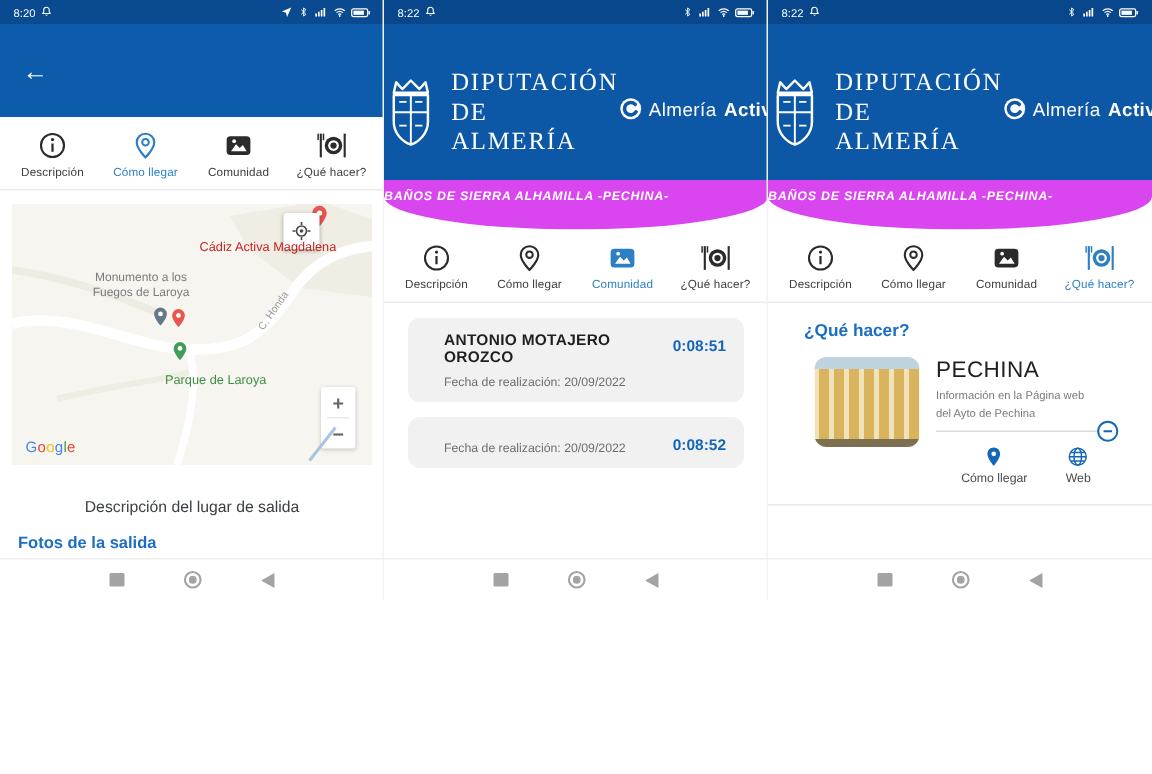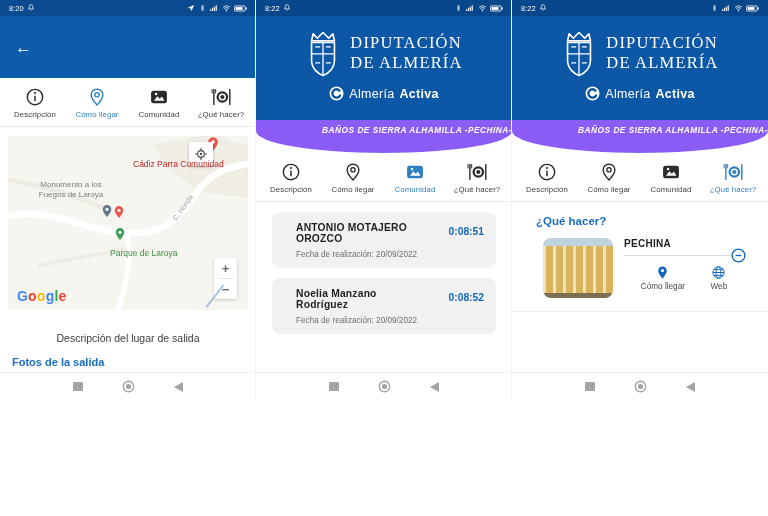--- a/index.html
+++ b/index.html
@@ -32,21 +32,21 @@
   .map-label{position:absolute;font-size:8px;color:#7b7b7b;text-align:center;line-height:1.3}
   .map-label.red{color:#c5221f;font-size:8.5px;white-space:nowrap}
   .map-label.green{color:#3d8e41;font-size:8.5px;white-space:nowrap}
   .map-street{position:absolute;color:#9a9a9a;font-size:7px;transform:rotate(-55deg);white-space:nowrap}
   .pin{position:absolute;line-height:0}
   .loc-btn{position:absolute;width:24px;height:24px;background:#fff;border-radius:2px;box-shadow:0 1px 3px rgba(0,0,0,.28);display:flex;align-items:center;justify-content:center;cursor:pointer}
   .zoomctl{position:absolute;width:23px;background:#fff;border-radius:2px;box-shadow:0 1px 3px rgba(0,0,0,.2);display:flex;flex-direction:column;align-items:center;color:#666;font-size:13px;font-weight:bold}
   .zbtn{height:20px;width:100%;display:flex;align-items:center;justify-content:center;cursor:pointer}
   .zdiv{width:15px;height:1px;background:#e8e8e8}
   .bluepath{position:absolute;width:2px;height:28px;background:#a9c3e2;transform:rotate(38deg)}
-  .google{position:absolute;left:9px;bottom:6px;font-size:14px;font-weight:700;letter-spacing:.2px}
+  .google{position:absolute;left:9px;bottom:6px;font-size:10px;font-weight:400;letter-spacing:.2px}
   .g-b{color:#4285f4}.g-r{color:#ea4335}.g-y{color:#fbbc05}.g-g{color:#34a853}
 
   
   .desc-title{margin-top:22px;text-align:center;font-size:10.5px;color:#3c4043}
   .desc-body{margin:9px 14px 0;font-size:9.5px;line-height:1.5;color:#5f6368}
   .photos-title{margin:12px 0 0 12px;font-size:11px;font-weight:bold;color:#1b6ec2}
   .photos{display:flex;gap:3px;margin:6px 0 0 29px}
   .photo{width:66px;height:53px;cursor:pointer}
   .photo.a{background:
     radial-gradient(circle at 20% 38%, rgba(255,255,255,.85) 0 16%, rgba(255,255,255,0) 17%),
@@ -57,42 +57,42 @@
     linear-gradient(180deg,#ccd4d8 0%,#ded8c7 32%,#b9ab8e 62%,#93836a 100%)}
 
   
   .navbar{position:absolute;left:0;right:0;bottom:0;height:27px;display:flex;align-items:center;justify-content:center;gap:39px;border-top:1px solid #f0f0f0;background:#fff}
   .nb{display:flex;align-items:center;justify-content:center;cursor:pointer}
   .nb-square{width:9.5px;height:9.5px;background:#a3a3a3;border-radius:1px}
   .nb-back{width:0;height:0;border-top:5.5px solid transparent;border-bottom:5.5px solid transparent;border-right:9px solid #a3a3a3}
 
   
   .statusbar.hero-sb{background:#09478c}
-  .hero{background:#0d57a7;height:104px;display:flex;flex-direction:column;align-items:center}
+  .hero{background:#0d57a7;height:104px;display:flex;align-items:center}
   .hero-row{display:flex;align-items:center;gap:9px;margin-top:13px}
   .org{color:#fff;font-family:"Liberation Serif",serif;font-size:16.5px;letter-spacing:1.2px;line-height:1.2}
   .brandrow{display:flex;align-items:center;gap:5px;margin-top:9px;color:#fff;font-size:12.5px;letter-spacing:.3px}
-  .band{background:#8b5cf6;height:33px;border-radius:0 0 50% 50% / 0 0 22px 22px;display:flex;justify-content:flex-end;color:#fff}
+  .band{background:#d946ef;height:33px;border-radius:0 0 50% 50% / 0 0 22px 22px;display:flex;justify-content:flex-start;color:#fff}
   .banner{font-size:8.3px;font-weight:bold;font-style:italic;letter-spacing:.5px;margin-top:5px;white-space:nowrap}
 
   
   .res-card{position:relative;margin:10px 16px 0;background:#f1f1f1;border-radius:8px;padding:10px 24px 9px;cursor:pointer}
   .res-name{font-size:10.3px;font-weight:bold;color:#1f1f1f;letter-spacing:.2px;padding-right:46px}
   .res-date{margin-top:6px;font-size:8.2px;color:#6e6e6e}
   .res-time{position:absolute;right:12px;top:14px;font-size:10.3px;font-weight:bold;color:#1467b8}
 
   
   .sec-title{margin:13px 0 0 24px;font-size:11.5px;font-weight:bold;color:#1b6ec2}
   .place-card{display:flex;gap:11px;margin:11px 24px 0 31px}
   .place-photo{width:70px;height:60px;border-radius:8px;flex:none;cursor:pointer;background:
     linear-gradient(180deg,#bfd3de 0%,#bfd3de 13%,rgba(0,0,0,0) 13%),
     linear-gradient(0deg,#7d6f52 0%,#7d6f52 9%,rgba(0,0,0,0) 9%),
     repeating-linear-gradient(90deg,#efe3bb 0px,#efe3bb 3px,#d9b45c 3px,#d9b45c 10px)}
   .place-body{flex:1;position:relative;min-width:0}
-  .place-name{font-size:10px;font-weight:bold;color:#1f1f1f;letter-spacing:.3px}
+  .place-name{font-size:15px;font-weight:normal;color:#1f1f1f;letter-spacing:.3px}
   .place-info{margin-top:3px;font-size:7.5px;color:#7a7a7a;line-height:1.55;padding-right:16px}
   .place-div{position:relative;margin-top:6px;height:1px;background:#dcdcdc;margin-right:4px}
   .minus{position:absolute;right:-7px;top:-8.5px;width:17px;height:17px;cursor:pointer}
   .place-actions{display:flex;justify-content:space-around;margin-top:9px;padding:0 4px}
   .pa{display:flex;flex-direction:column;align-items:center;gap:2px;font-size:8.2px;color:#4a4a4a;cursor:pointer}
   .pa svg{width:15px;height:15px}
   .s3-div{margin-top:13px}
 </style>
 </head>
 <body>
@@ -268,22 +268,22 @@
         <path d="M30 130 C70 120 100 118 118 112" stroke="#efece4" stroke-width="4" fill="none"></path>
       </svg>
       <span class="pin" style="left:197px;top:0px;color:#e8564d"><svg width="16" height="16">
             <use href="#i-mappin"></use>
           </svg></span>
       <div class="loc-btn" style="right:35px;top:6px">
         <svg width="16" height="16">
             <use href="#i-cross"></use>
           </svg>
       </div>
-      <span class="map-label red" style="left:125px;top:23px">Cádiz Parra Comunidad</span>
-      <span class="map-label" style="left:25px;top:44px;width:76px">Monumento a los Fuegos de Laroya</span>
+      <span class="map-label red" style="left:125px;top:23px">Cádiz Activa Magdalena</span>
+      <span class="map-label" style="left:48px;top:44px;width:76px">Monumento a los Fuegos de Laroya</span>
       <span class="pin" style="left:92px;top:66px;color:#64788a"><svg width="14" height="18">
             <use href="#i-mappin"></use>
           </svg></span>
       <span class="pin" style="left:104px;top:67px;color:#e8564d"><svg width="14" height="18">
             <use href="#i-mappin"></use>
           </svg></span>
       <span class="pin" style="left:105px;top:89px;color:#3f9d58"><svg width="14" height="18">
             <use href="#i-mappin"></use>
           </svg></span>
       <span class="map-label green" style="left:102px;top:112px">Parque de Laroya</span>
@@ -401,21 +401,20 @@
       </div>
     </div>
     <div class="hr"></div>
 
     <div class="res-card">
       <div class="res-name">ANTONIO MOTAJERO OROZCO</div>
       <div class="res-date">Fecha de realización: 20/09/2022</div>
       <div class="res-time">0:08:51</div>
     </div>
     <div class="res-card">
-      <div class="res-name">Noelia Manzano Rodríguez</div>
       <div class="res-date">Fecha de realización: 20/09/2022</div>
       <div class="res-time">0:08:52</div>
     </div>
 
     <div class="navbar">
       <span class="nb">
           <span class="nb-square"></span>
         </span>
       <span class="nb">
           <svg width="13" height="13">
@@ -510,20 +509,21 @@
       </div>
     </div>
     <div class="hr"></div>
 
     <div class="sec-title">¿Qué hacer?</div>
 
     <div class="place-card">
       <div class="place-photo"></div>
       <div class="place-body">
         <div class="place-name">PECHINA</div>
+        <div class="place-info">Información en la Página web del Ayto de Pechina</div>
         <div class="place-div">
           <svg class="minus">
               <use href="#i-minus"></use>
             </svg>
         </div>
         <div class="place-actions">
           <div class="pa">
             <svg>
                 <use href="#i-pinfill"></use>
               </svg>

